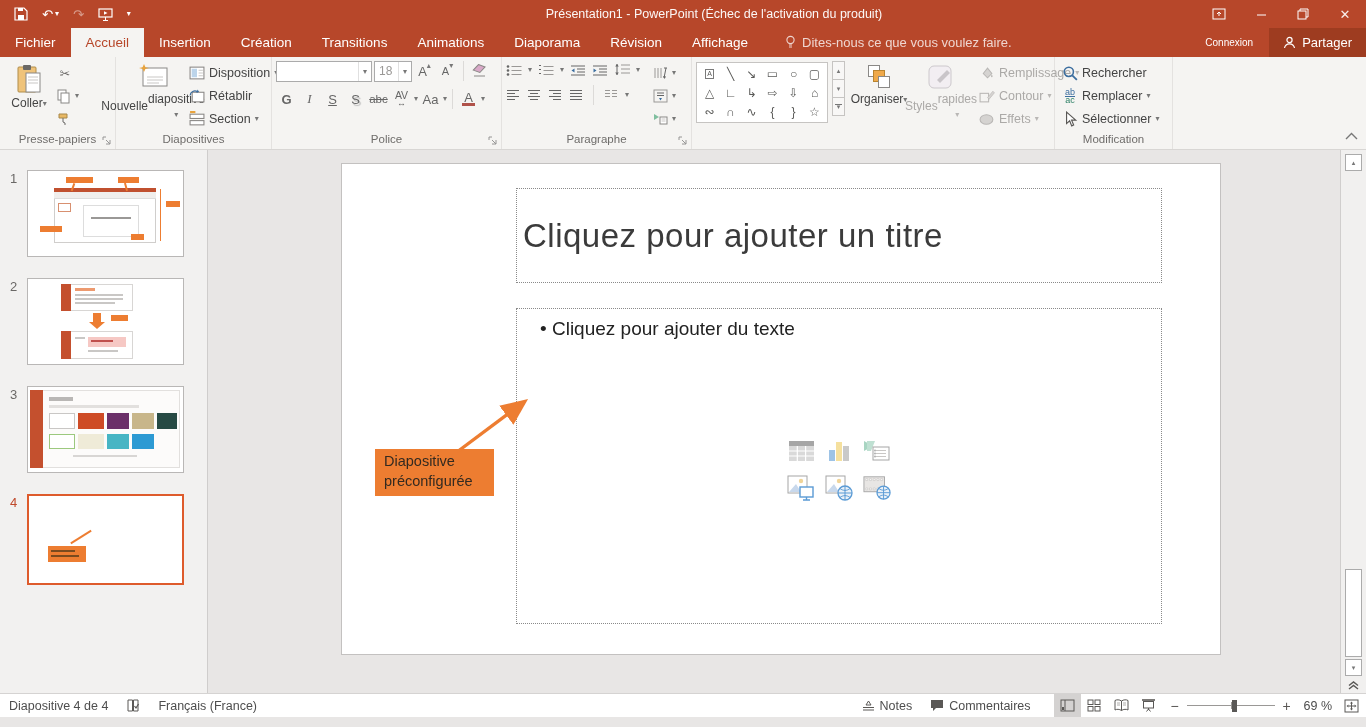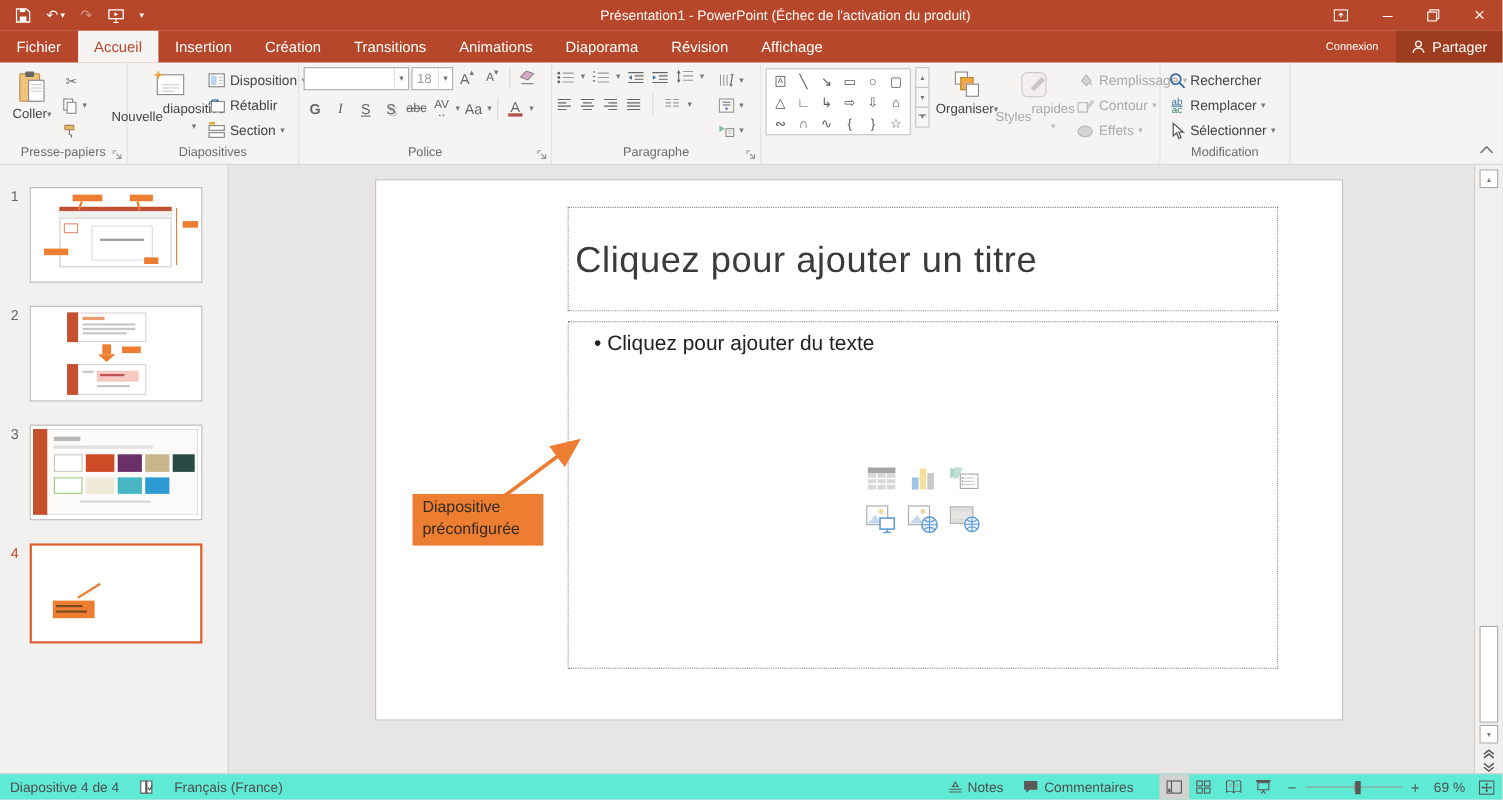--- a/index.html
+++ b/index.html
@@ -59,37 +59,37 @@
   .thumb-box{width:157px;height:87px;background:#fff;border:1px solid #b9b7b6;position:relative;overflow:hidden}
   .thumb-box.sel{border:2px solid #de5b2c;height:91px}
   .art{position:absolute}
 
   .editor{flex:1;position:relative;display:flex;flex-direction:column}
   .canvas{flex:1;position:relative;background:#e8e6e5}
   .slide{position:absolute;left:133px;top:13px;width:880px;height:492px;background:#fff;border:1px solid #c3c1c0}
   .ph{position:absolute;border:1px dotted #8a8a8a}
   .ph-title{left:174px;top:24px;width:646px;height:95px;display:flex;align-items:center}
   .ph-title span{font-size:33px;font-weight:300;color:#3b3b3b;padding-left:6px;letter-spacing:.5px}
-  .ph-body{left:174px;top:128px;width:646px;height:316px}
+  .ph-body{left:174px;top:144px;width:646px;height:316px}
   .ph-body .bullet-line{font-size:19px;color:#222;padding:9px 0 0 23px}
   .content-icons{position:absolute;left:50%;top:128px;transform:translateX(-50%);display:grid;grid-template-columns:repeat(3,28px);grid-auto-rows:28px;gap:9px 10px}
   .cicon{display:flex;align-items:center;justify-content:center}
   .callout{position:absolute;left:33px;top:285px;width:119px;height:47px;background:#ed7d31;color:#332a20;font-size:14.5px;line-height:1.4;padding:2px 0 0 9px}
   .arrow-svg{position:absolute;left:0;top:0;width:880px;height:492px;pointer-events:none}
 
   .notesbar{height:35px;background:#f2f1f0;border-top:1px solid #d0cecd;display:flex;align-items:center}
   .notesbar span{color:#6a6866;font-size:14.5px;padding-left:9px}
 
   .vscroll{width:26px;background:#f1f0ef;border-left:1px solid #d0cecd;position:relative}
   .sbtn{position:absolute;left:4px;width:17px;height:17px;background:#fff;border:1px solid #ababab;display:flex;align-items:center;justify-content:center;font-size:7px;color:#777}
   .sthumb{position:absolute;left:4px;top:419px;width:17px;height:88px;background:#fff;border:1px solid #ababab}
   .dblarrow{position:absolute;left:6px;color:#5a5856}
 
   
-  .statusbar{position:absolute;left:0;bottom:0;width:100%;height:24px;background:#5eead4;border-top:1px solid #d5d3d2;display:flex;align-items:center;font-size:12.5px;color:#4e4e4e}
+  .statusbar{position:absolute;left:0;bottom:10px;width:100%;height:24px;background:#ffffff;border-top:1px solid #d5d3d2;display:flex;align-items:center;font-size:12.5px;color:#4e4e4e}
   .sb-item{display:flex;align-items:center;gap:5px;padding:0 9px;height:100%}
   .sb-right{margin-left:auto;display:flex;align-items:center;height:100%}
   .viewbtn{width:27px;height:100%;display:flex;align-items:center;justify-content:center}
   .viewbtn.sel{background:#d4d2d1}
   .zoomwrap{display:flex;align-items:center;gap:7px;padding:0 8px;height:100%}
   .ztrack{position:relative;width:88px;height:12px}
   .ztrack .line{position:absolute;left:0;right:0;top:5px;height:1px;background:#9a9896}
   .ztrack .tick{position:absolute;left:50%;top:2px;width:1px;height:7px;background:#9a9896}
   .ztrack .knob{position:absolute;left:52%;top:0;width:5px;height:12px;background:#5a5856}
   .zsign{font-size:14px;color:#5a5856;width:10px;text-align:center}
@@ -155,20 +155,27 @@
   <div class="tabrow">
     <span class="tab">Fichier</span>
     <span class="tab active">Accueil</span>
     <span class="tab">Insertion</span>
     <span class="tab">Création</span>
     <span class="tab">Transitions</span>
     <span class="tab">Animations</span>
     <span class="tab">Diaporama</span>
     <span class="tab">Révision</span>
     <span class="tab">Affichage</span>
+    <span class="tellme">
+      <svg width="11" height="15" viewBox="0 0 11 15">
+          <circle cx="5.5" cy="5" r="3.6" fill="none" stroke="rgba(255,255,255,.78)" stroke-width="1.1"></circle>
+          <path d="M4 10h3M4 12h3" stroke="rgba(255,255,255,.78)" stroke-width="1"></path>
+        </svg>
+      <span>Dites-nous ce que vous voulez faire.</span>
+    </span>
     <span class="tab-right">
       <span class="connexion">Connexion</span>
       <span class="partager">
         <svg width="13" height="13" viewBox="0 0 13 13">
             <circle cx="6.5" cy="4" r="2.6" fill="none" stroke="#fff" stroke-width="1.2"></circle>
             <path d="M1.5 12c.6-3 3-4.2 5-4.2s4.4 1.2 5 4.2" fill="none" stroke="#fff" stroke-width="1.2"></path>
           </svg>
         <span>Partager</span>
       </span>
     </span>

